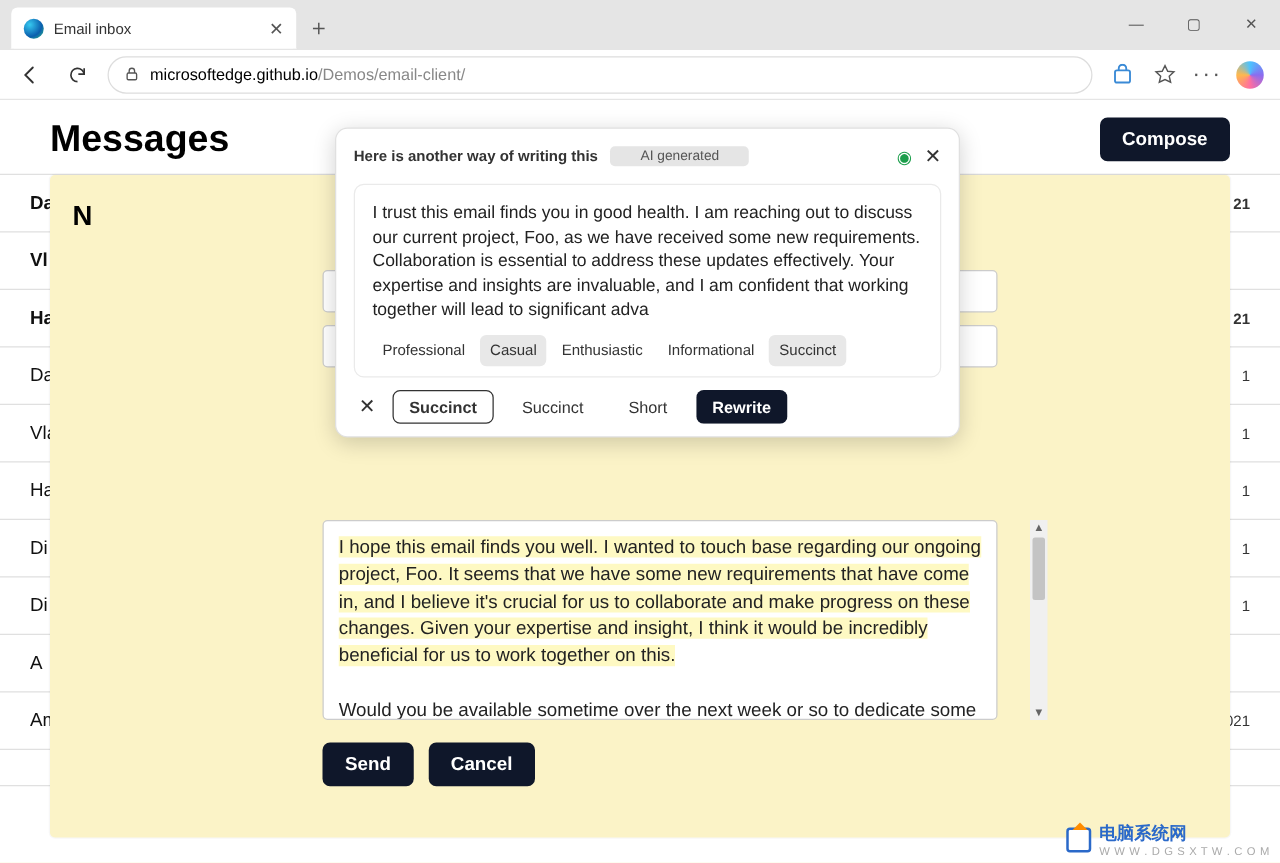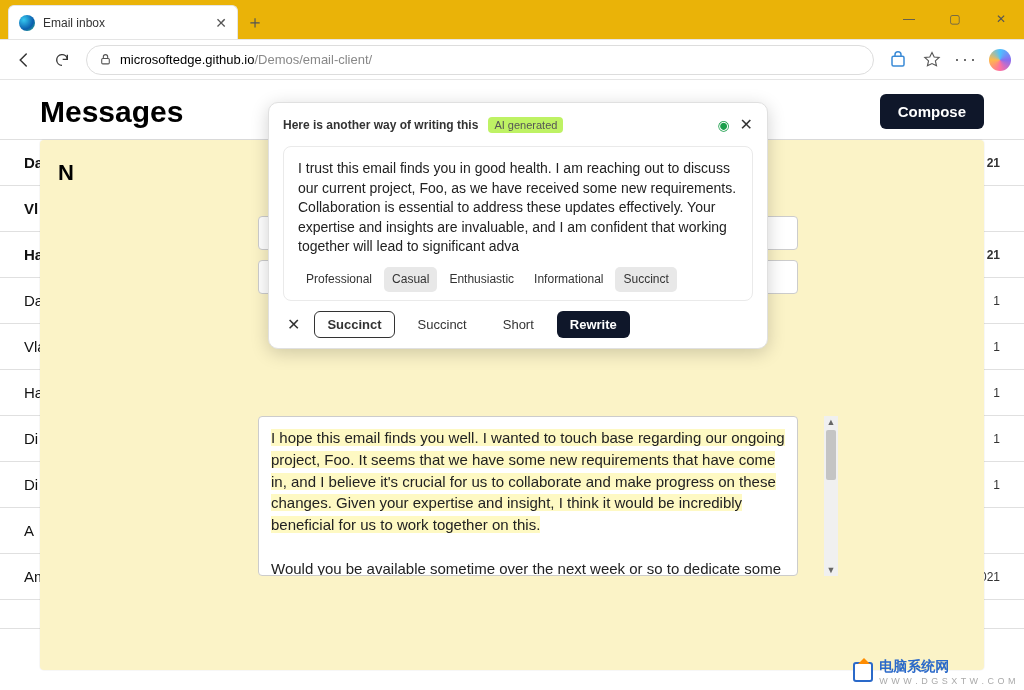--- a/index.html
+++ b/index.html
@@ -1,18 +1,18 @@
 <!DOCTYPE html>
 <html><head>
 <meta charset="utf-8">
 <style>
 * { box-sizing: border-box; margin: 0; padding: 0; font-family: "Segoe UI", Arial, sans-serif; }
 html, body { width: 1024px; height: 690px; overflow: hidden; background: #fff; }
 
-.titlebar { height: 40px; background: #eab308; display: flex; align-items: flex-end; border-bottom: 1px solid #e5e5e5; }
+.titlebar { height: 40px; background: #e5e5e5; display: flex; align-items: flex-end; border-bottom: 1px solid #e5e5e5; }
 .tab { display: flex; align-items: center; gap: 8px; background: #fff; border: 1px solid #e5e5e5; border-bottom: none; border-radius: 6px 6px 0 0; padding: 6px 10px 6px 10px; margin-left: 8px; height: 34px; width: 230px; font-size: 12px; color: #333; }
 .edge-icon { width: 16px; height: 16px; border-radius: 50%; background: radial-gradient(circle at 30% 30%, #36c9f0, #0b5fae 60%, #33c481 100%); }
 .tab .spacer { flex: 1; }
 .tab-close { font-size: 14px; color: #555; cursor: pointer; }
 .newtab { width: 34px; height: 34px; display: flex; align-items: center; justify-content: center; color: #555; font-size: 18px; cursor: pointer; }
 .win-controls { margin-left: auto; display: flex; }
 .win-controls div { width: 46px; height: 40px; display: flex; align-items: center; justify-content: center; color: #555; font-size: 12px; }
 
 .addrbar { height: 40px; display: flex; align-items: center; padding: 0 10px; gap: 10px; border-bottom: 1px solid #e5e5e5; }
 .addrbar .ib { width: 28px; height: 28px; display: flex; align-items: center; justify-content: center; color: #555; border-radius: 4px; }
@@ -36,21 +36,21 @@
 .row .date { color: #333; font-size: 12px; }
 .row.bold .sender, .row.bold .subj, .row.bold .date { font-weight: 700; }
 
 .overlay { position: absolute; top: 60px; left: 40px; right: 40px; bottom: 20px; background: #fbf3c7; border-radius: 4px; padding: 20px 18px; box-shadow: 0 0 0 1px rgba(0,0,0,.03); }
 .compose-title { font-size: 22px; font-weight: 700; margin-bottom: 10px; }
 .compose-field { width: 540px; height: 34px; background: #fff; border: 1px solid #ccc; border-radius: 4px; margin-bottom: 10px; }
 .compose-body { position: relative; width: 560px; margin-top: 4px; }
 
 .ai-card { position: absolute; top: -58px; left: 10px; width: 500px; background: #fff; border: 1px solid #e0e0e0; border-radius: 10px; box-shadow: 0 4px 18px rgba(0,0,0,.18); padding: 12px 14px 10px; }
 .ai-head { display: flex; align-items: center; gap: 10px; font-size: 12px; color: #333; }
-.ai-head .badge { background: #bef264; color: #555; border-radius: 4px; padding: 2px 6px; font-size: 11px; }
+.ai-head .badge { background: #e5e5e5; color: #555; border-radius: 4px; padding: 2px 24px; font-size: 11px; }
 .ai-head .gap { flex: 1; }
 .shield { color: #1b9e4b; font-size: 14px; }
 .card-close { font-size: 16px; color: #333; cursor: pointer; }
 .ai-body { margin-top: 12px; border: 1px solid #eaeaea; border-radius: 8px; padding: 12px 14px 8px; font-size: 14px; color: #222; line-height: 1.4; }
 .tone-row { margin-top: 10px; display: flex; gap: 4px; flex-wrap: wrap; }
 .tone { font-size: 12px; color: #333; padding: 4px 8px; border-radius: 5px; cursor: pointer; text-align: right; }
 .tone.sel { background: #e8e8e8; }
 .action-row { display: flex; align-items: center; gap: 10px; margin-top: 10px; }
 .action-row .close-x { font-size: 16px; color: #333; cursor: pointer; padding: 0 4px; }
 .chip { font-size: 13px; padding: 5px 12px; border-radius: 6px; border: 1px solid transparent; cursor: pointer; color: #333; }
@@ -239,20 +239,24 @@
           <br><br>
           <span>Would you be available sometime over the next week or so to dedicate some time to tackle these new requirements? I understand everyone's schedule can</span>
         </div>
         <div class="scroll-track">
           <div class="arrow">▲</div>
           <div class="scroll-thumb"></div>
           <div style="flex:1"></div>
           <div class="arrow">▼</div>
         </div>
       </div>
+      <div class="send-row">
+        <button class="btn-primary">Send</button>
+        <button class="btn-primary">Cancel</button>
+      </div>
     </div>
   </div>
 
   <div class="watermark">
     <span class="wm-icon"></span>
     <div>
       <div style="font-weight:700;">电脑系统网</div>
       <div class="wm-sub">W W W . D G S X T W . C O M</div>
     </div>
   </div>

